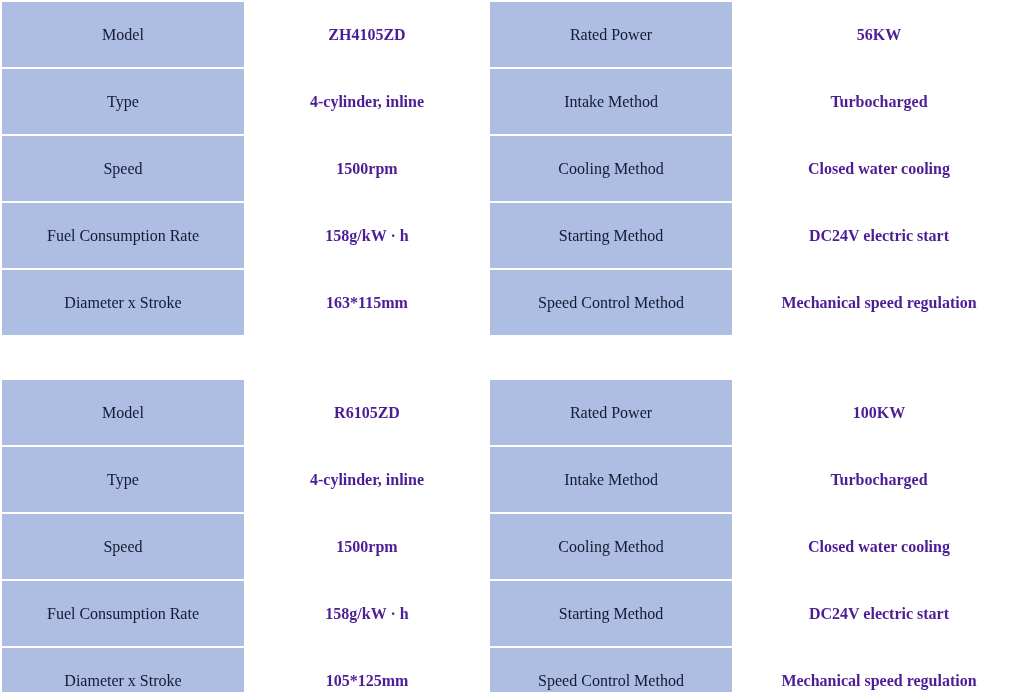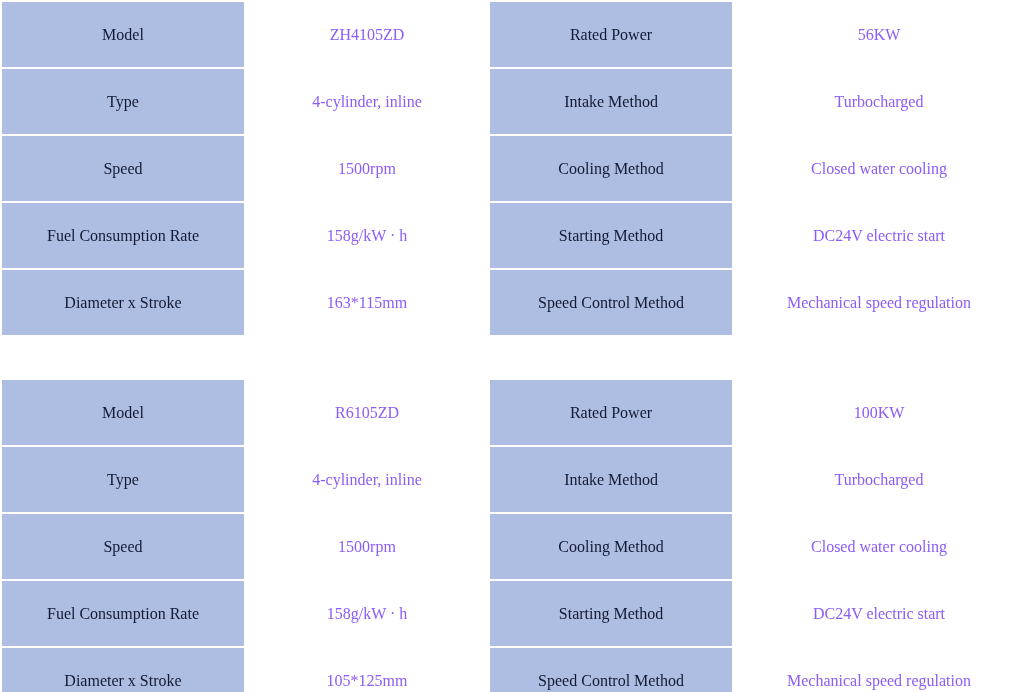--- a/index.html
+++ b/index.html
@@ -41,21 +41,22 @@
     padding: 6px 4px;
     white-space: nowrap;
     overflow: hidden;
   }
   .label-cell {
     background: #aebde2;
     color: #131a33;
   }
   .value-cell {
     background: #ffffff;
-    color: #8b5cf6;
+    color: #4c1d95;
+    font-weight: bold;
   }
   .spacer {
     height: 25px;
     background: #ffffff;
   }
   .spacer td {
     border: 2px solid #ffffff;
     background: #ffffff;
     padding: 0;
     height: 25px;

